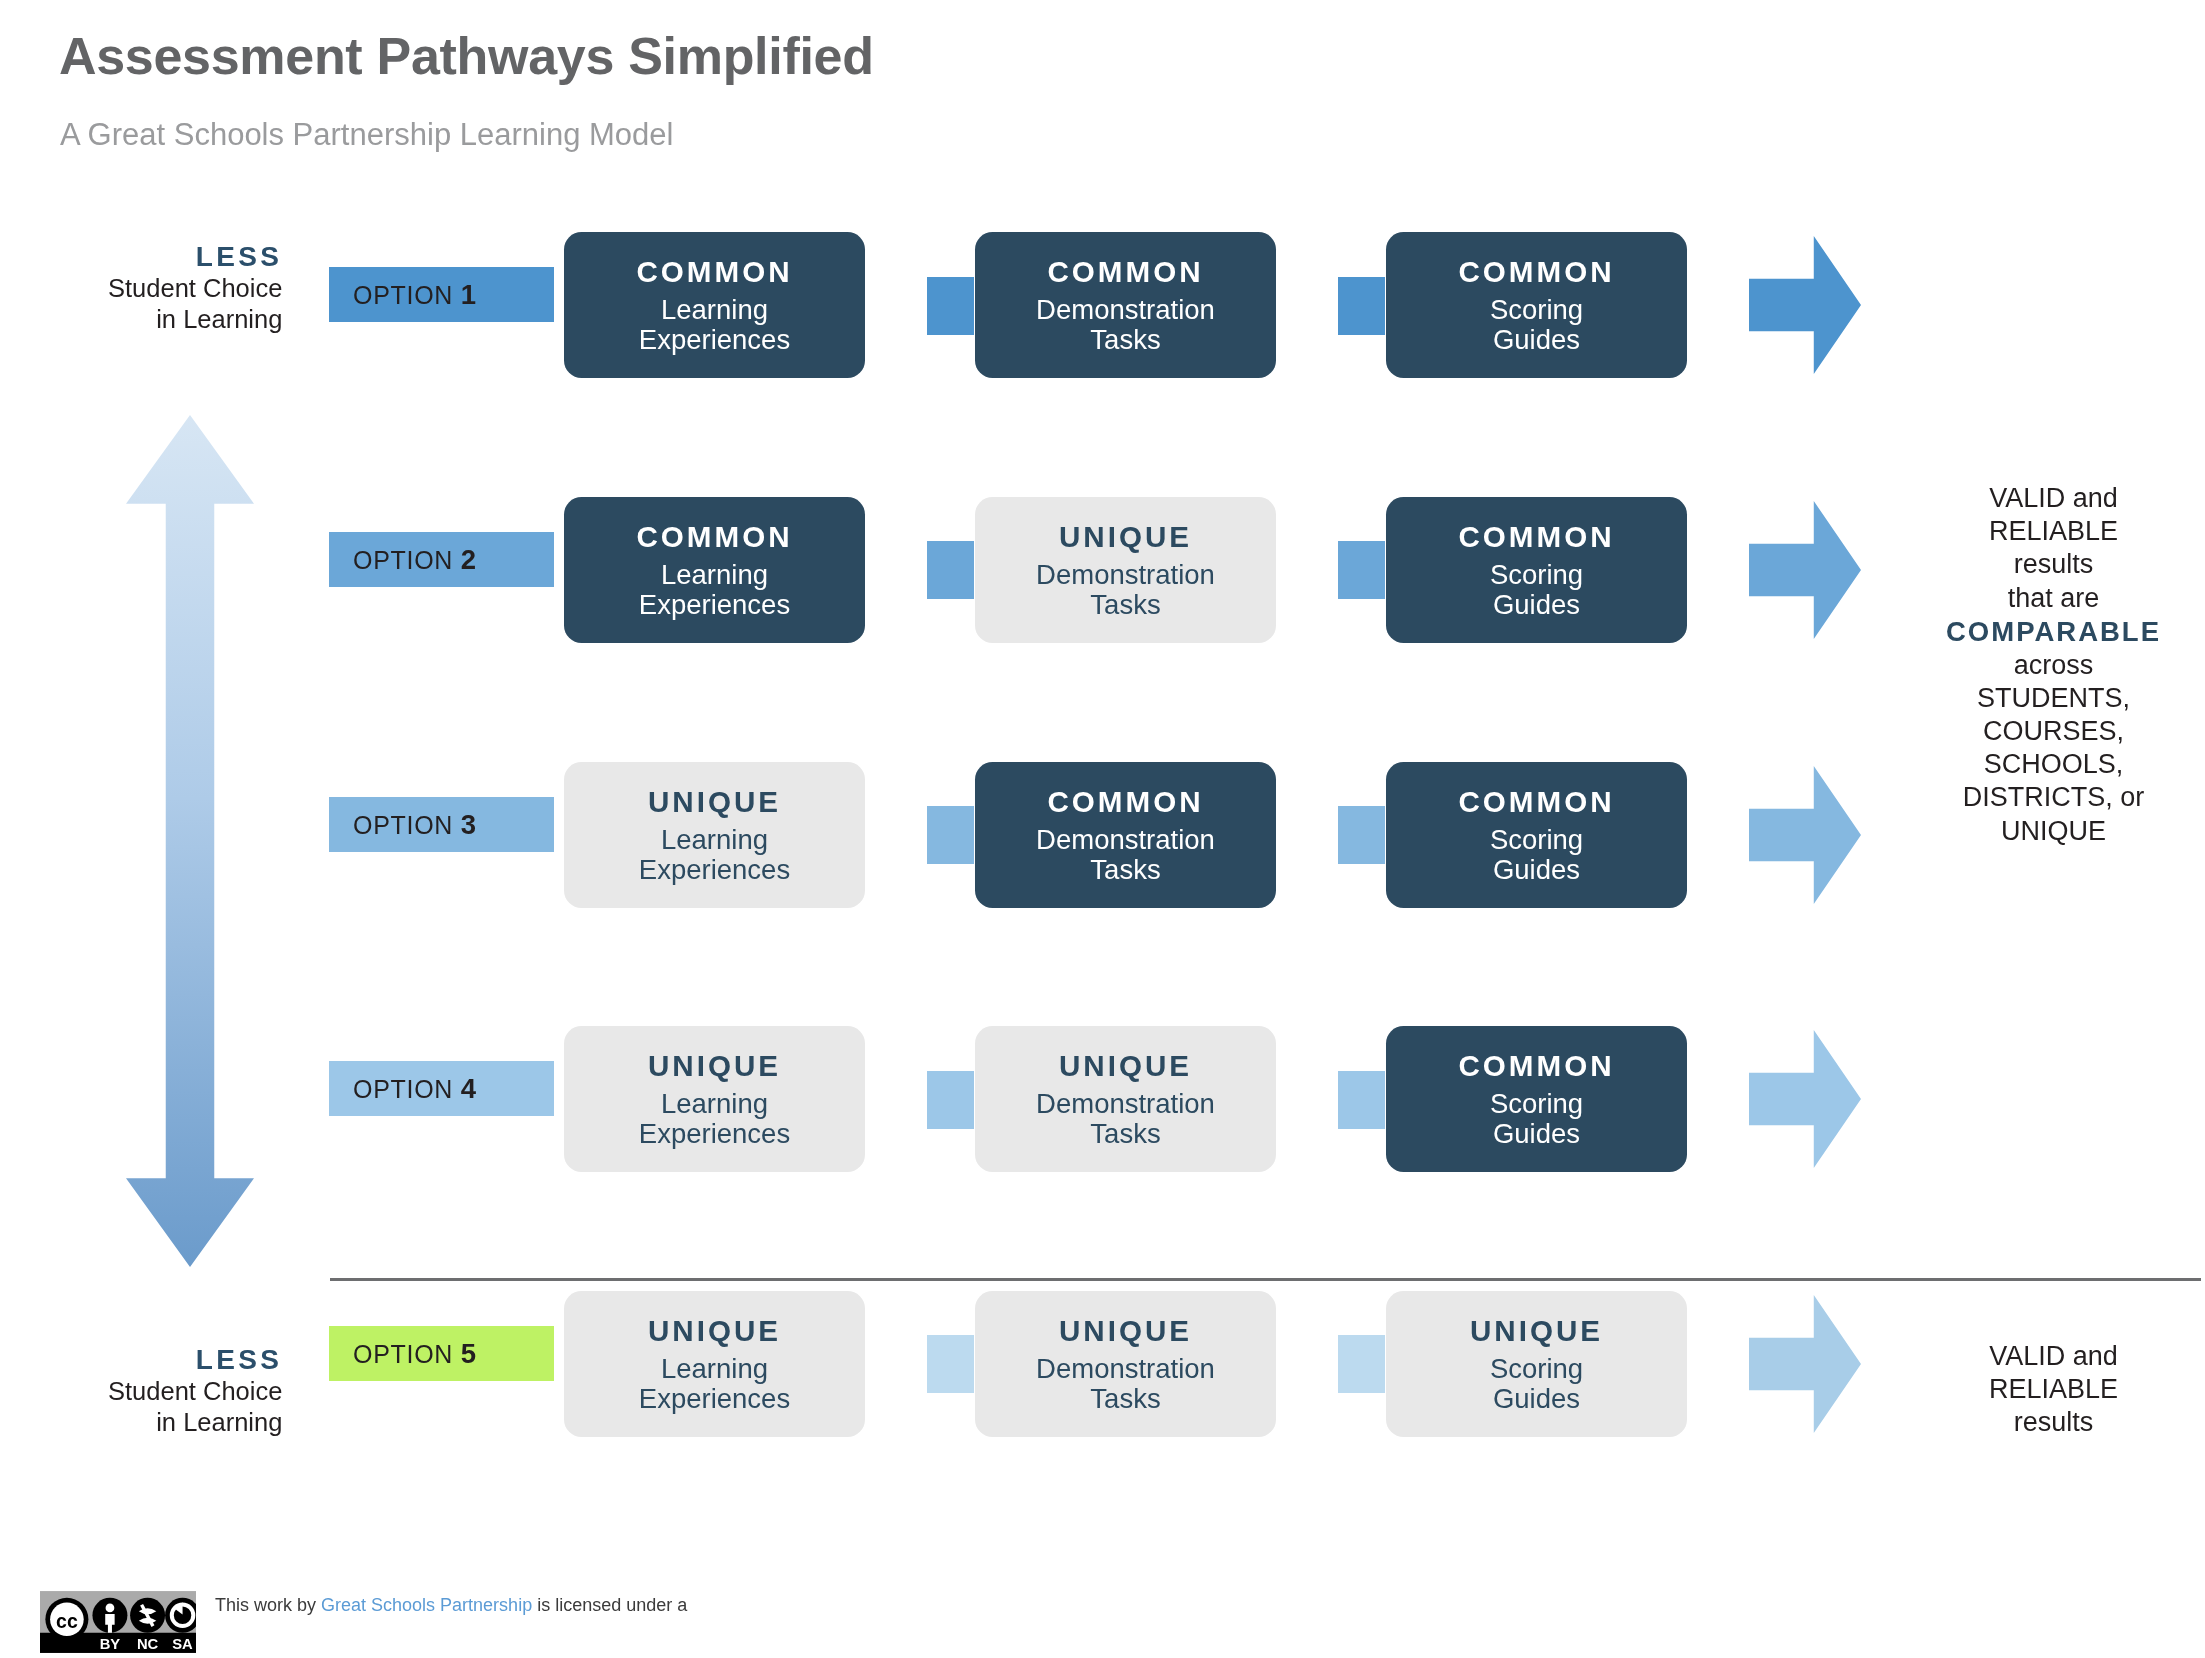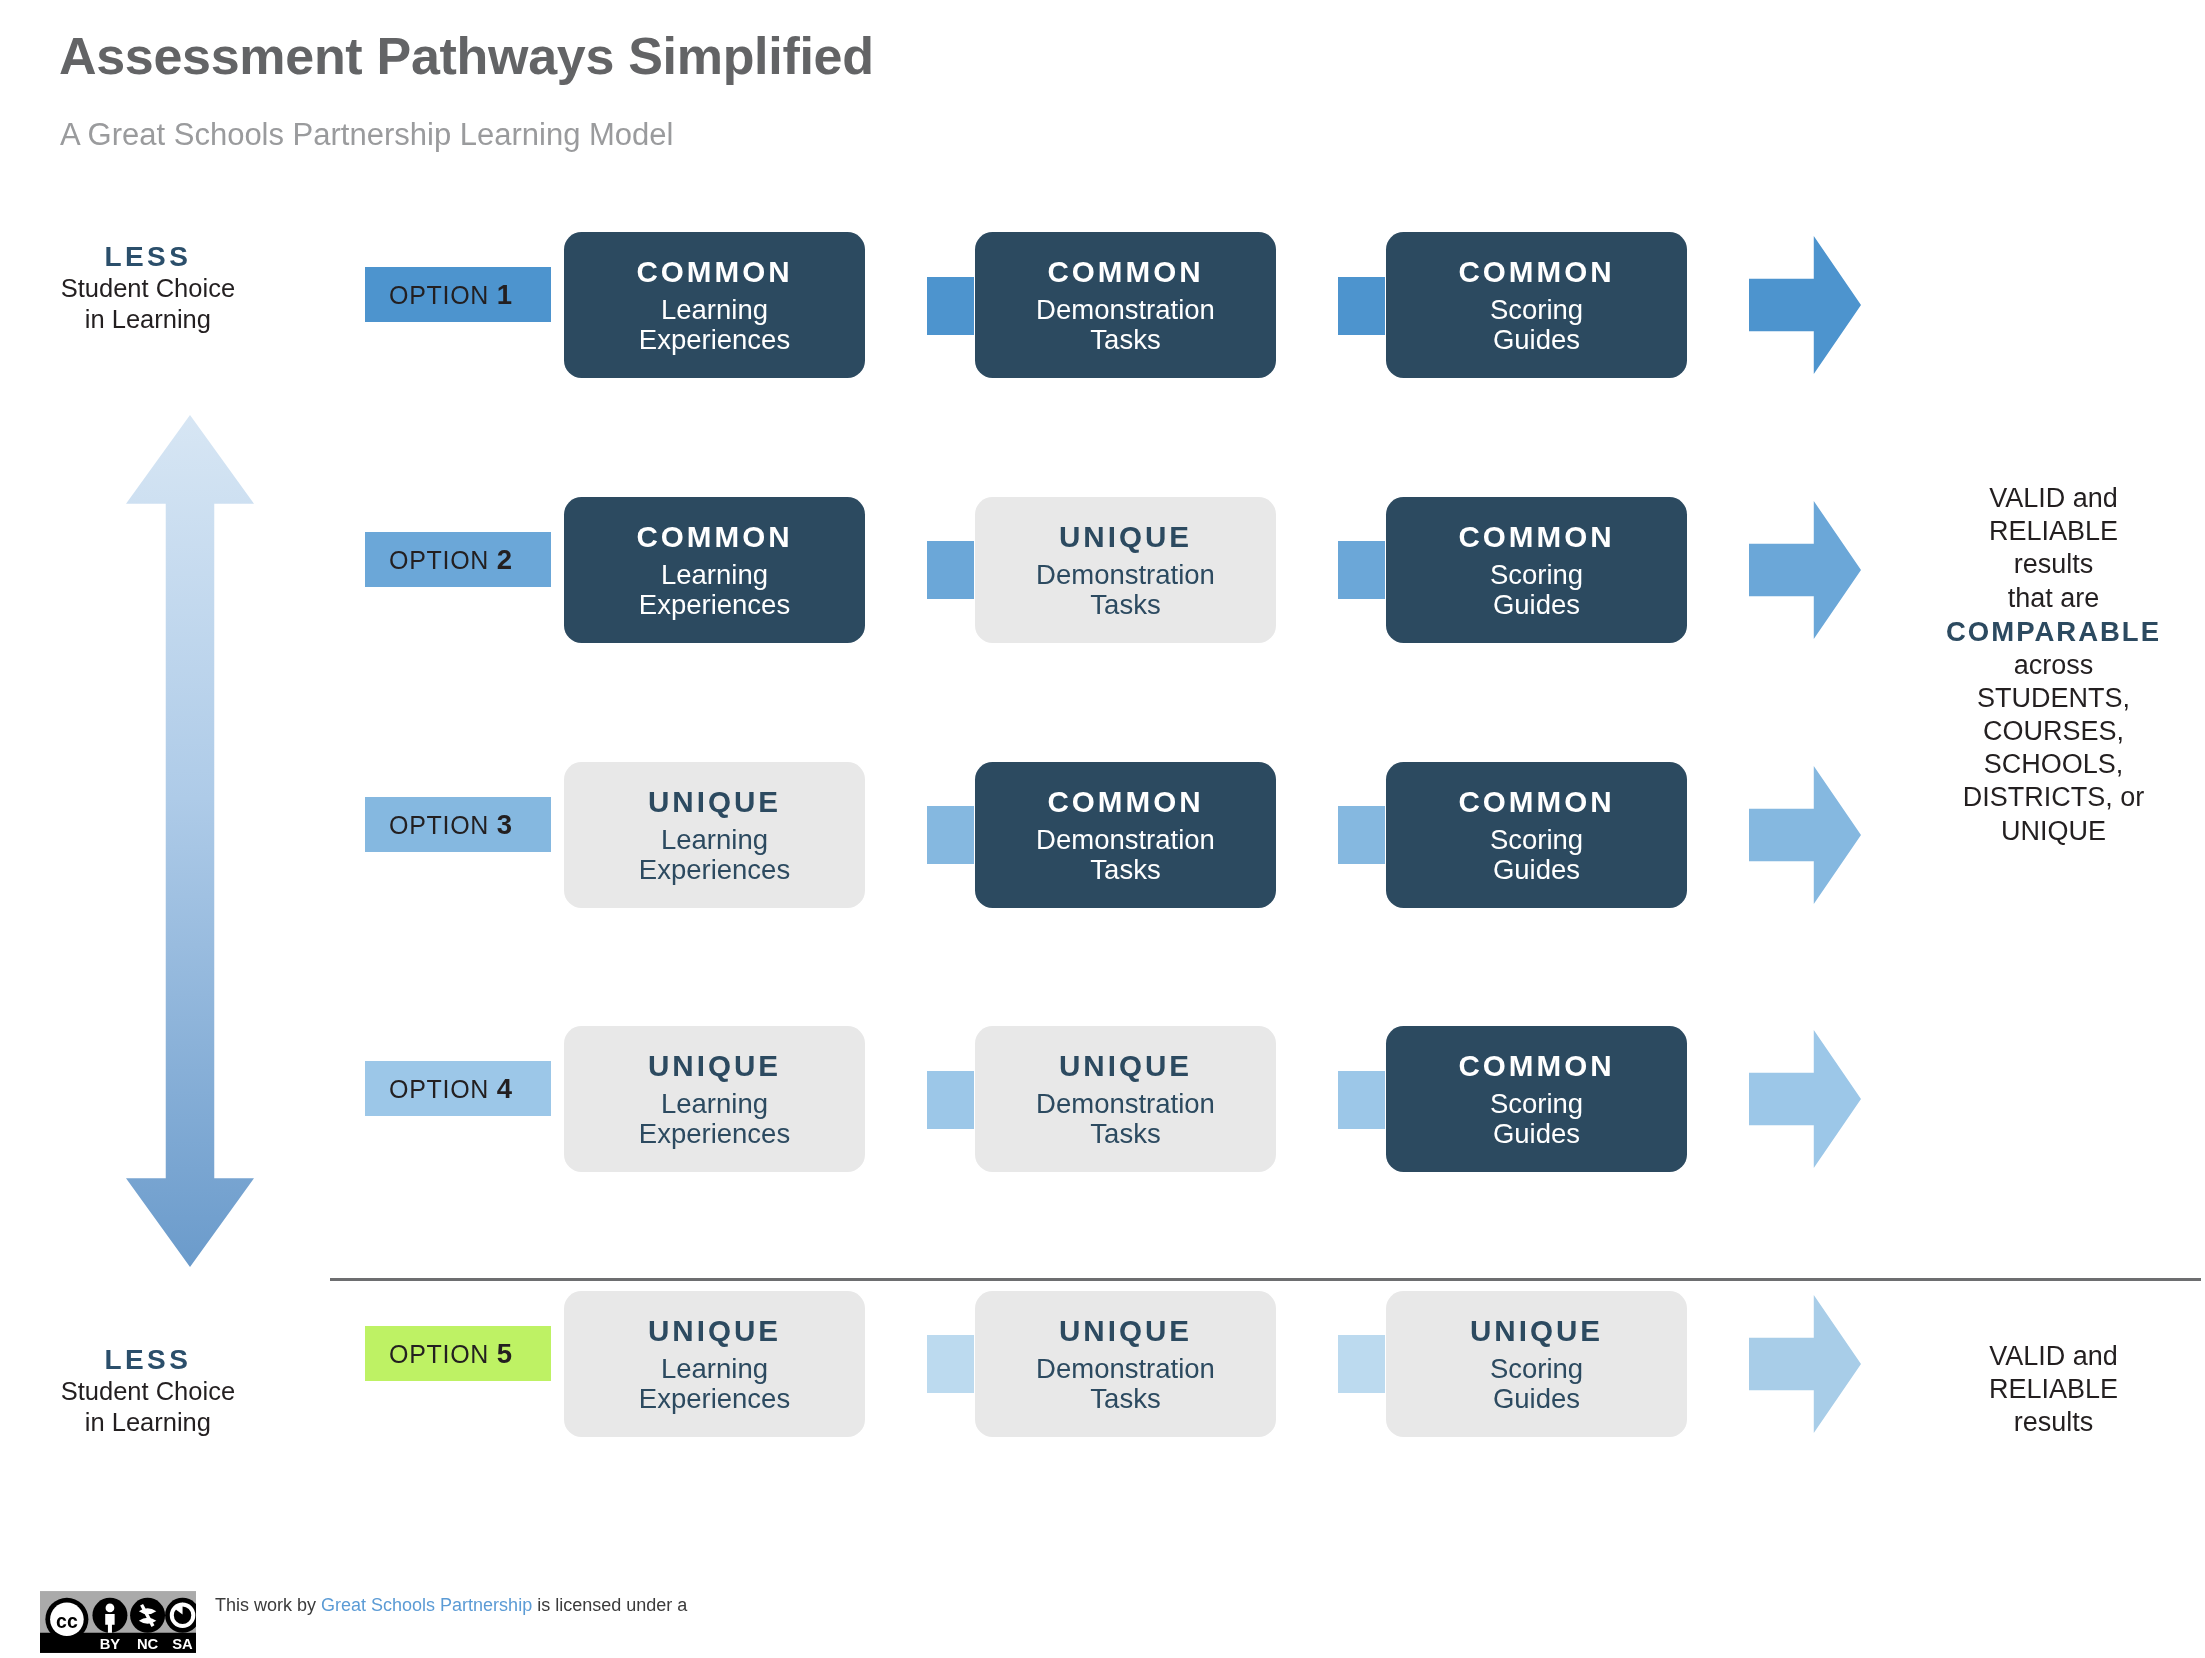--- a/index.html
+++ b/index.html
@@ -16,38 +16,38 @@
     font-size:52px;font-weight:bold;color:#636466;letter-spacing:-0.3px;
     white-space:nowrap;
   }
   #subtitle{
     left:60px;top:117px;width:1478px;
     font-size:31px;font-weight:normal;color:#9a9b9d;
     white-space:nowrap;
   }
 
   
-  .axis-label{width:269px;text-align:center;}
+  .axis-label{width:269px;text-align:right;}
   .axis-label .big{
     font-size:28px;font-weight:bold;color:#2b4f6b;letter-spacing:3.4px;
     line-height:1.18;
   }
   .axis-label .small{
     font-size:25.5px;font-weight:normal;color:#231f20;line-height:1.2;
   }
   #label-less{left:13.4px;top:240px;}
   #label-more{left:13.4px;top:1343px;}
 
   
   #vert-arrow{left:126px;top:415px;width:128px;height:852px;}
 
   
   .opt-tag{
-    height:55px;width:186px;display:flex;align-items:center;
-    padding-left:24px;box-sizing:border-box;margin-left:36px;
+    height:55px;width:225px;display:flex;align-items:center;
+    padding-left:24px;box-sizing:border-box;
   }
   .opt-tag .otxt{
     font-size:25px;color:#231f20;letter-spacing:0.7px;white-space:nowrap;
   }
   .opt-tag .otxt b{font-weight:bold;font-size:27.5px;}
 
   
   .stage{
     width:301px;border-radius:17.5px;box-sizing:border-box;
     display:flex;flex-direction:column;align-items:center;justify-content:center;

